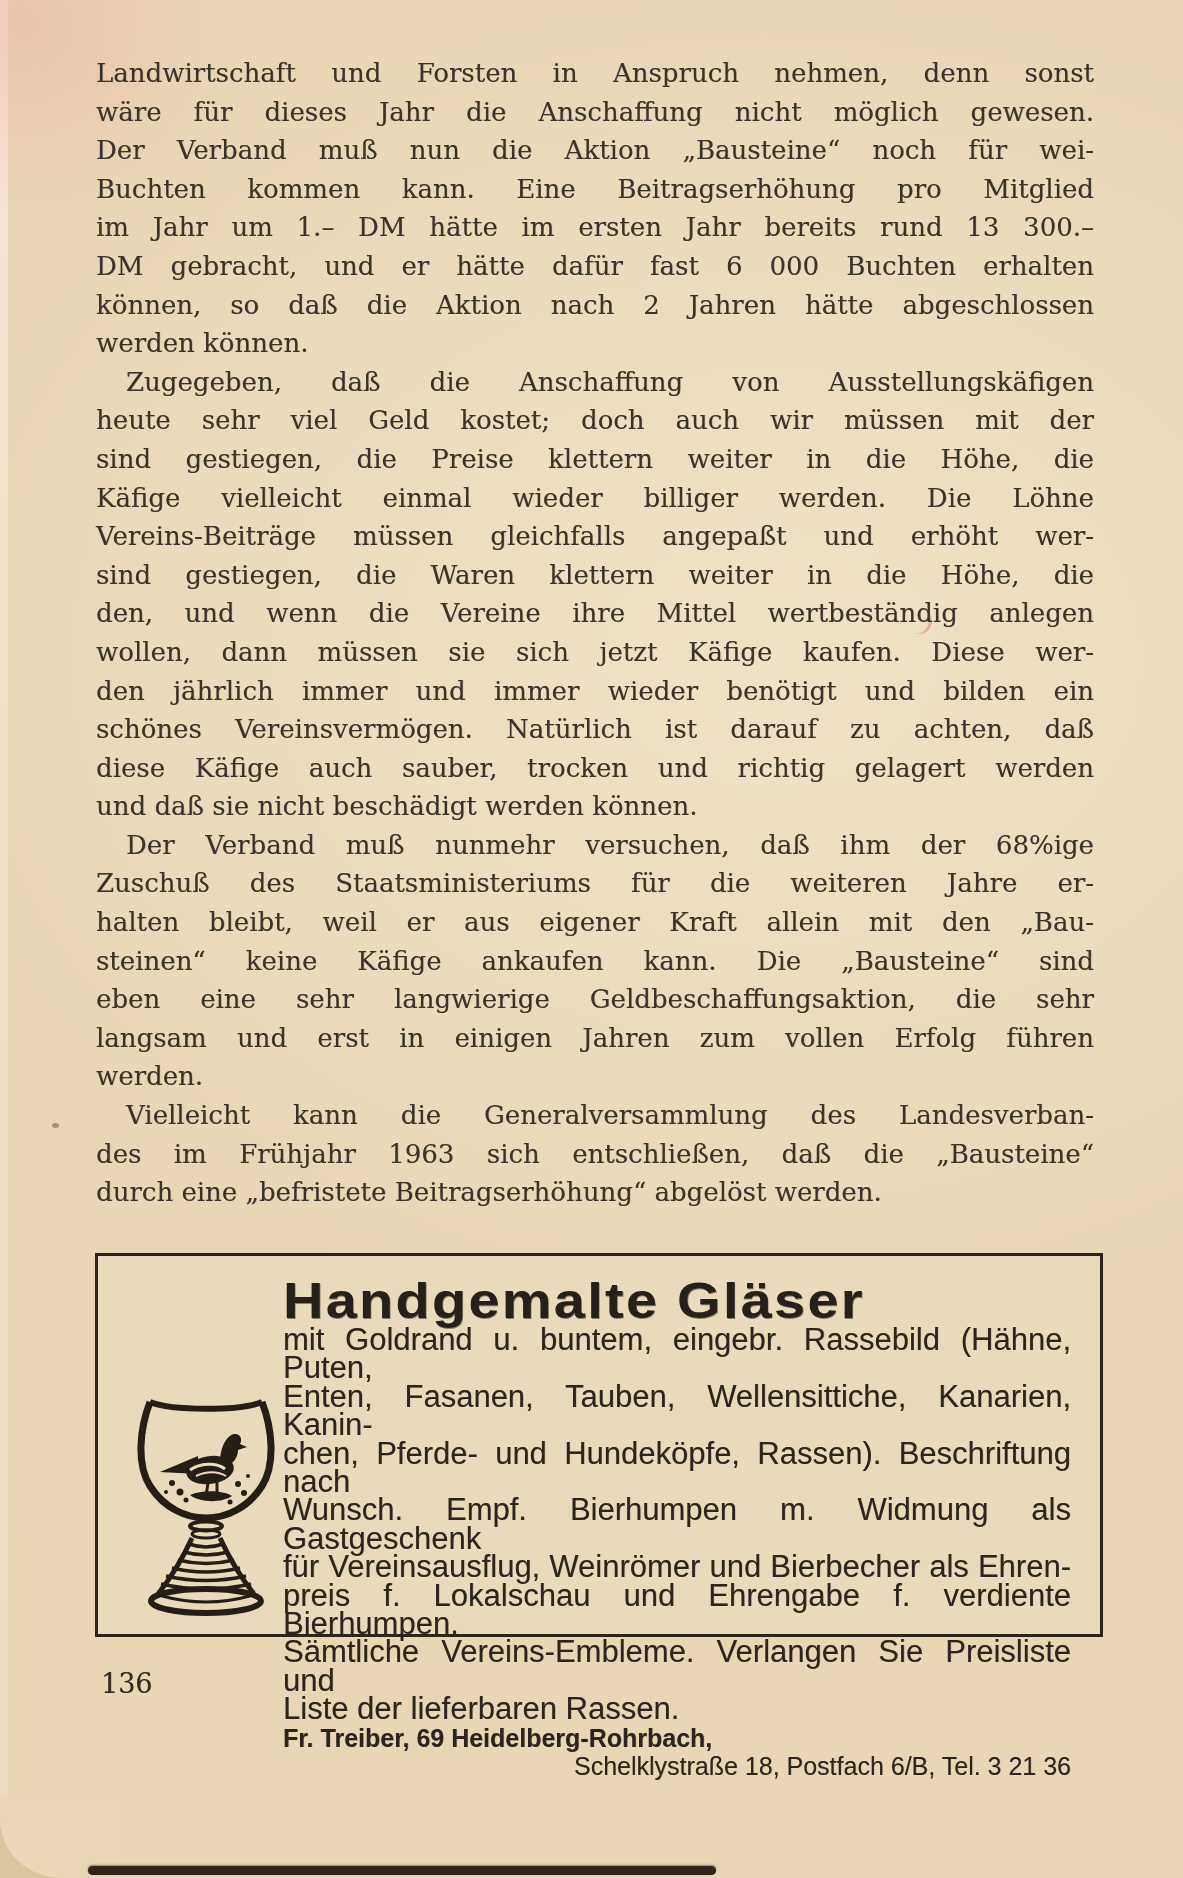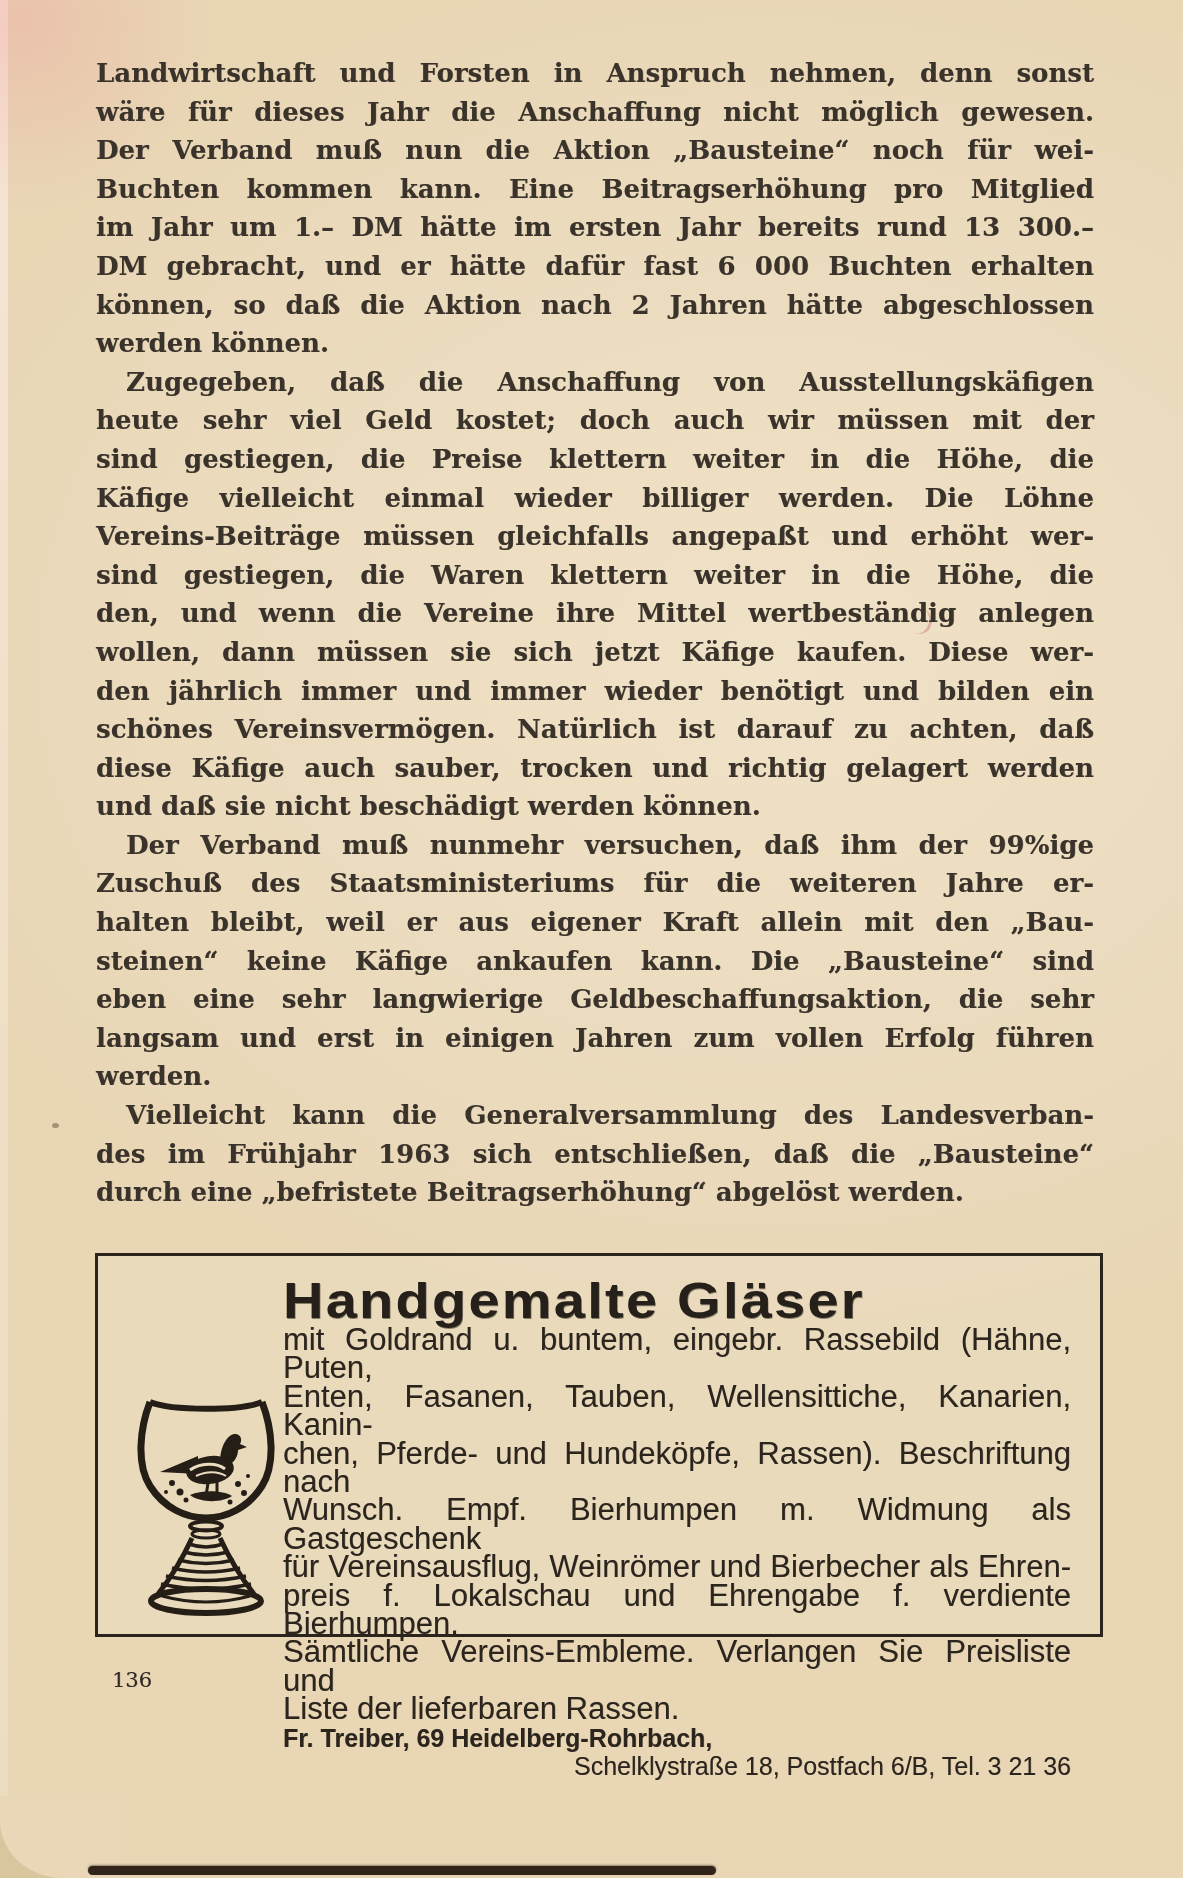--- a/index.html
+++ b/index.html
@@ -13,21 +13,21 @@
   .left-edge{position:absolute;left:0;top:0;width:8px;height:100%;
     background:linear-gradient(180deg,#f7e6d8 0%,#f1e0c9 40%,#ecdcbf 100%);}
   .pink-corner{position:absolute;left:-70px;top:-70px;width:300px;height:300px;
     background:radial-gradient(circle at 30% 30%, rgba(238,170,160,0.45) 0%, rgba(238,170,160,0) 65%);
     pointer-events:none;}
   .margin-mark{position:absolute;left:905px;top:608px;width:24px;height:26px;
     border-right:3px solid rgba(210,125,125,0.5);border-radius:50%;transform:rotate(18deg);}
   .speck{position:absolute;left:52px;top:1123px;width:7px;height:5px;background:rgba(110,90,70,.55);border-radius:50%;}
 
   
-  .body-text{position:absolute;left:96px;top:54px;width:998px;color:#3a332b;font-weight:bold;}
+  .body-text{position:absolute;left:96px;top:54px;width:998px;color:#3a332b;}
   .body-text .line{font-size:26px;line-height:38.6px;white-space:nowrap;
     text-shadow:0.4px 0.4px 0 rgba(58,48,38,0.35);}
   .body-text .line.just{white-space:normal;text-align:justify;text-align-last:justify;}
   .body-text .line.first{text-indent:30px;}
 
   
   .ad-box{position:absolute;left:95px;top:1253px;width:1008px;height:384px;
     border:3px solid #2a241d;box-sizing:border-box;background:rgba(255,250,235,0.12);}
   .ad-title{position:absolute;left:185px;top:16px;
     font-family:"Liberation Sans", sans-serif;font-weight:bold;font-size:50px;
@@ -35,21 +35,21 @@
     text-shadow:0.6px 0.6px 0 rgba(37,32,25,0.5);}
   .ad-illustration{position:absolute;left:18px;top:130px;width:180px;height:240px;}
   .ad-copy{position:absolute;left:185px;top:70px;width:788px;
     font-family:"Liberation Sans", sans-serif;color:#2b251e;
     text-shadow:0.4px 0.4px 0 rgba(43,37,30,0.35);}
   .ad-copy .line{font-size:31px;line-height:28.4px;white-space:nowrap;}
   .ad-copy .line.just{white-space:normal;text-align:justify;text-align-last:justify;}
   .ad-contact-bold{font-size:25px;line-height:28.4px;font-weight:bold;}
   .ad-contact{font-size:25px;line-height:28.4px;text-align:right;}
 
-  .page-number{position:absolute;left:112px;top:1668px;font-size:21px;color:#2f2a23;
+  .page-number{position:absolute;left:101px;top:1668px;font-size:27px;color:#2f2a23;
     text-shadow:0.4px 0.4px 0 rgba(47,42,35,0.4);}
 
   
   .corner-out{position:absolute;left:0;top:1804px;width:84px;height:74px;background:#d8c69e;}
   .corner-in{position:absolute;left:0;top:1796px;width:120px;height:82px;background:#e9d7b7;
     border-bottom-left-radius:62px 58px;}
   .bottom-bar{position:absolute;left:88px;top:1866px;width:628px;height:9px;background:#31251a;
     border-radius:5px;box-shadow:0 -1px 2px rgba(49,37,26,0.5);}
 </style>
 </head>
@@ -80,21 +80,21 @@
         <div class="line just">Vereins-Beiträge müssen gleichfalls angepaßt und erhöht wer-</div>
         <div class="line just">sind gestiegen, die Waren klettern weiter in die Höhe, die</div>
         <div class="line just">den, und wenn die Vereine ihre Mittel wertbeständig anlegen</div>
         <div class="line just">wollen, dann müssen sie sich jetzt Käfige kaufen. Diese wer-</div>
         <div class="line just">den jährlich immer und immer wieder benötigt und bilden ein</div>
         <div class="line just">schönes Vereinsvermögen. Natürlich ist darauf zu achten, daß</div>
         <div class="line just">diese Käfige auch sauber, trocken und richtig gelagert werden</div>
         <div class="line">und daß sie nicht beschädigt werden können.</div>
       </div>
       <div>
-        <div class="line just first">Der Verband muß nunmehr versuchen, daß ihm der 99%ige</div>
+        <div class="line just first">Der Verband muß nunmehr versuchen, daß ihm der 68%ige</div>
         <div class="line just">Zuschuß des Staatsministeriums für die weiteren Jahre er-</div>
         <div class="line just">halten bleibt, weil er aus eigener Kraft allein mit den „Bau-</div>
         <div class="line just">steinen“ keine Käfige ankaufen kann. Die „Bausteine“ sind</div>
         <div class="line just">eben eine sehr langwierige Geldbeschaffungsaktion, die sehr</div>
         <div class="line just">langsam und erst in einigen Jahren zum vollen Erfolg führen</div>
         <div class="line">werden.</div>
       </div>
       <div>
         <div class="line just first">Vielleicht kann die Generalversammlung des Landesverban-</div>
         <div class="line just">des im Frühjahr 1963 sich entschließen, daß die „Bausteine“</div>

